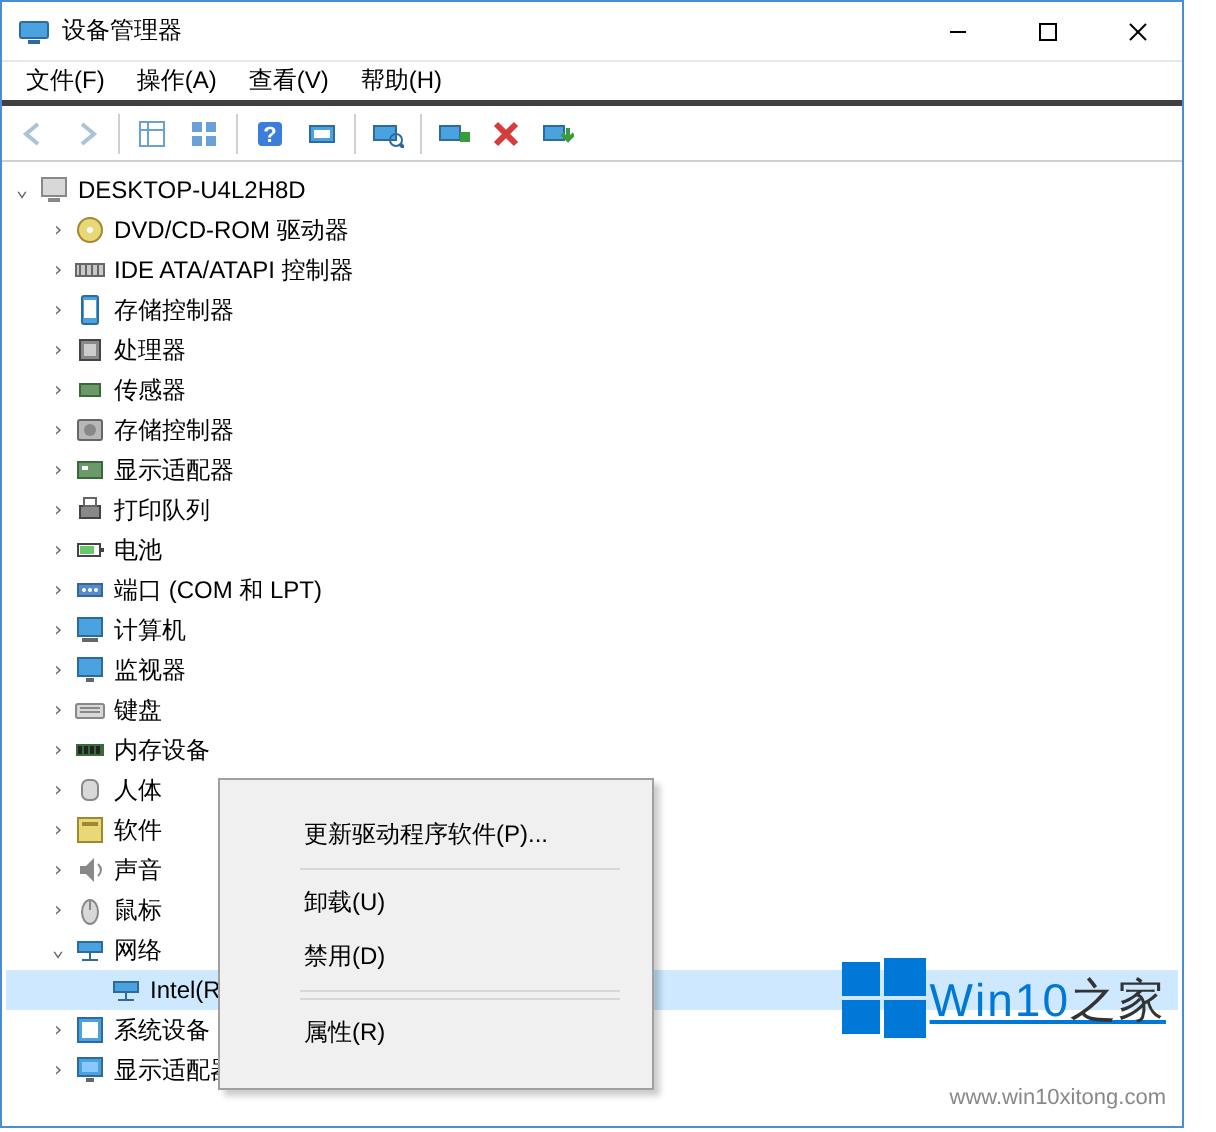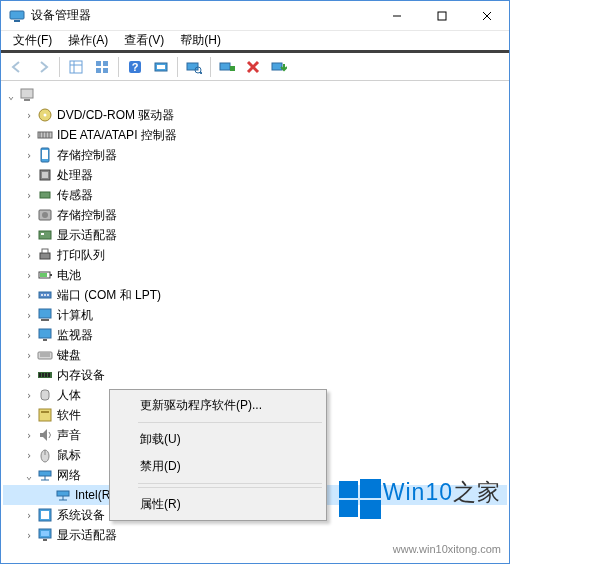--- a/index.html
+++ b/index.html
@@ -1,18 +1,18 @@
 <!DOCTYPE html>
 <html><head>
 <meta charset="utf-8">
 <style>
 * { margin: 0; padding: 0; box-sizing: border-box; font-family: "Microsoft YaHei", "Segoe UI", Tahoma, sans-serif; }
 body { background: #fff; width: 608px; height: 566px; overflow: hidden; position: relative; }
 
-.window { border: 1px solid #4a8cd8; width: 510px; height: 564px; position: relative; background: #fff; }
+.window { border: 1px solid #4a8cd8; width: 592px; height: 564px; position: relative; background: #fff; }
 
 .titlebar { height: 30px; display: flex; align-items: center; padding-left: 8px; background: #fff; border-bottom: 1px solid #e8e8e8; }
 .titlebar-icon { width: 16px; height: 16px; margin-right: 6px; }
 .titlebar-text { font-size: 12px; flex: 1; }
 .winbtns { display: flex; height: 100%; }
 .winbtn { width: 45px; display: flex; align-items: center; justify-content: center; font-size: 12px; color: #333; }
 
 .menubar { height: 22px; display: flex; align-items: center; padding: 0 4px; border-bottom: 3px solid #404040; font-size: 12px; }
 .menubar-item { padding: 2px 8px; }
 
@@ -20,28 +20,28 @@
 .tbtn { width: 24px; height: 24px; display: flex; align-items: center; justify-content: center; border: 1px solid transparent; border-radius: 2px; }
 .tsep { width: 1px; height: 20px; background: #d0d0d0; margin: 0 2px; }
 
 .tree { padding: 4px 2px; font-size: 12px; overflow: auto; height: calc(100% - 80px); }
 .tree-row { display: flex; align-items: center; height: 20px; white-space: nowrap; }
 .tree-row.selected { background: #cde8ff; }
 .twist { width: 16px; text-align: center; color: #666; font-size: 10px; font-family: monospace; }
 .node-icon { width: 16px; height: 16px; margin-right: 4px; flex-shrink: 0; }
 .node-label { }
 
-.ctxmenu { position: absolute; left: 108px; top: 388px; width: 218px; background: #f0f0f0; border: 1px solid #a0a0a0; box-shadow: 3px 3px 3px rgba(0,0,0,0.2); padding: 2px; font-size: 12px; z-index: 10; }
+.ctxmenu { position: absolute; left: 108px; top: 388px; width: 218px; background: #f0f0f0; border: 1px solid #a0a0a0; box-shadow: 3px 3px 3px rgba(0,0,0,0.2); padding: 14px; font-size: 12px; z-index: 10; }
 .ctxitem { padding: 5px 8px 5px 28px; position: relative; }
 .ctxsep { height: 1px; background: #d7d7d7; margin: 3px 2px 3px 26px; }
 .redbox { position: absolute; border: 2px solid #e81123; pointer-events: none; }
 .redbox.outer { left: 108px; top: 432px; width: 71px; height: 24px; }
 
 .watermark { position: absolute; right: 8px; bottom: 8px; text-align: right; z-index: 5; }
-.wm-logo { display: flex; align-items: flex-start; justify-content: flex-end; margin-bottom: 2px; color: #0078d7; }
+.wm-logo { display: flex; align-items: center; justify-content: flex-end; margin-bottom: 2px; color: #0078d7; text-decoration: underline; }
 .wm-title { font-size: 23px; font-weight: 300; color: #333; letter-spacing: 1px; }
 .wm-brand { color: #0078d7; }
 .wm-url { font-size: 11px; color: #888; margin-top: 20px; }
 
 
 svg { display: block; }
 </style>
 </head>
 <body>
 
@@ -153,20 +153,21 @@
 
   <div class="tree" id="tree">
       <div class="tree-row" style="padding-left: 0px;">
         <span class="twist">⌄</span>
         <span class="node-icon">
           <svg viewBox="0 0 16 16" width="16" height="16">
             <rect x="2" y="2" width="12" height="9" fill="#d8d8d8" stroke="#888"></rect>
             <rect x="5" y="12" width="6" height="2" fill="#888"></rect>
           </svg>
         </span>
+        <span class="node-label">DESKTOP-U4L2H8D</span>
       </div>
       <div class="tree-row" style="padding-left: 18px;">
         <span class="twist">›</span>
         <span class="node-icon">
           <svg viewBox="0 0 16 16" width="16" height="16">
             <circle cx="8" cy="8" r="6" fill="#e8d878" stroke="#a08830"></circle>
             <circle cx="8" cy="8" r="1.5" fill="#fff"></circle>
           </svg>
         </span>
         <span class="node-label">DVD/CD-ROM 驱动器</span>

